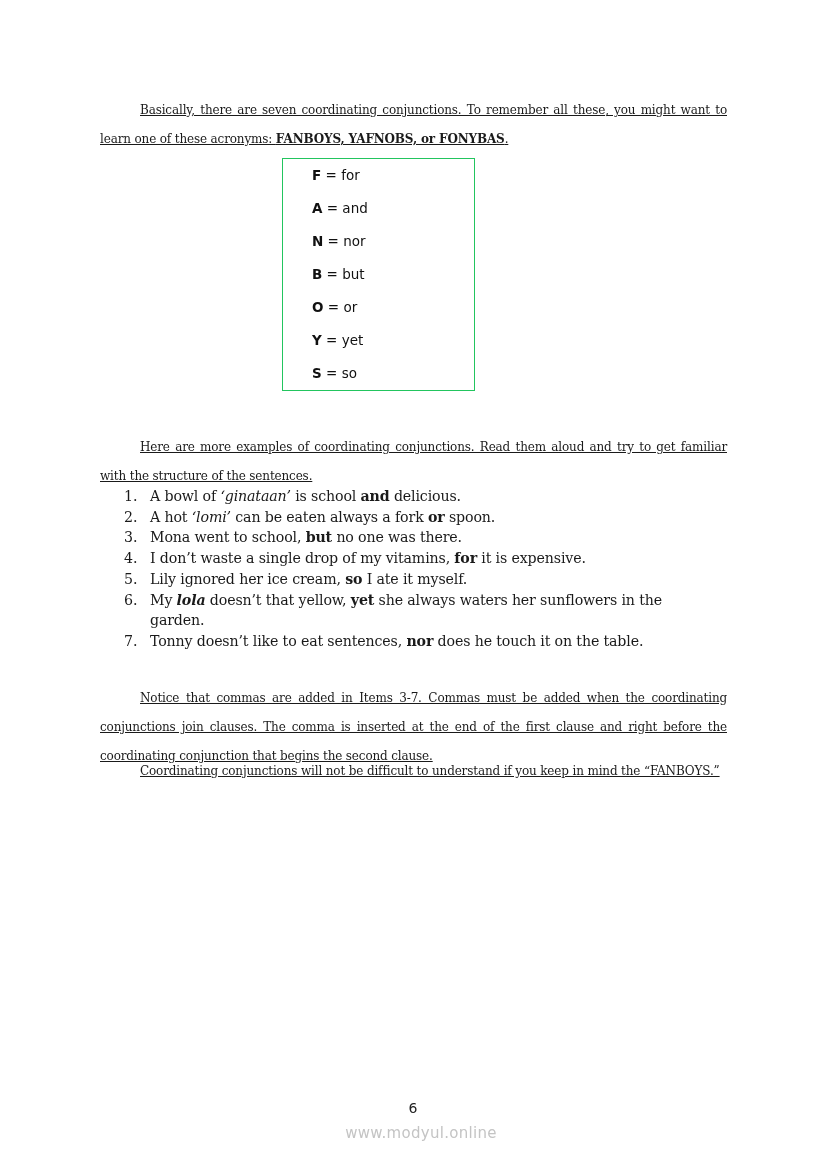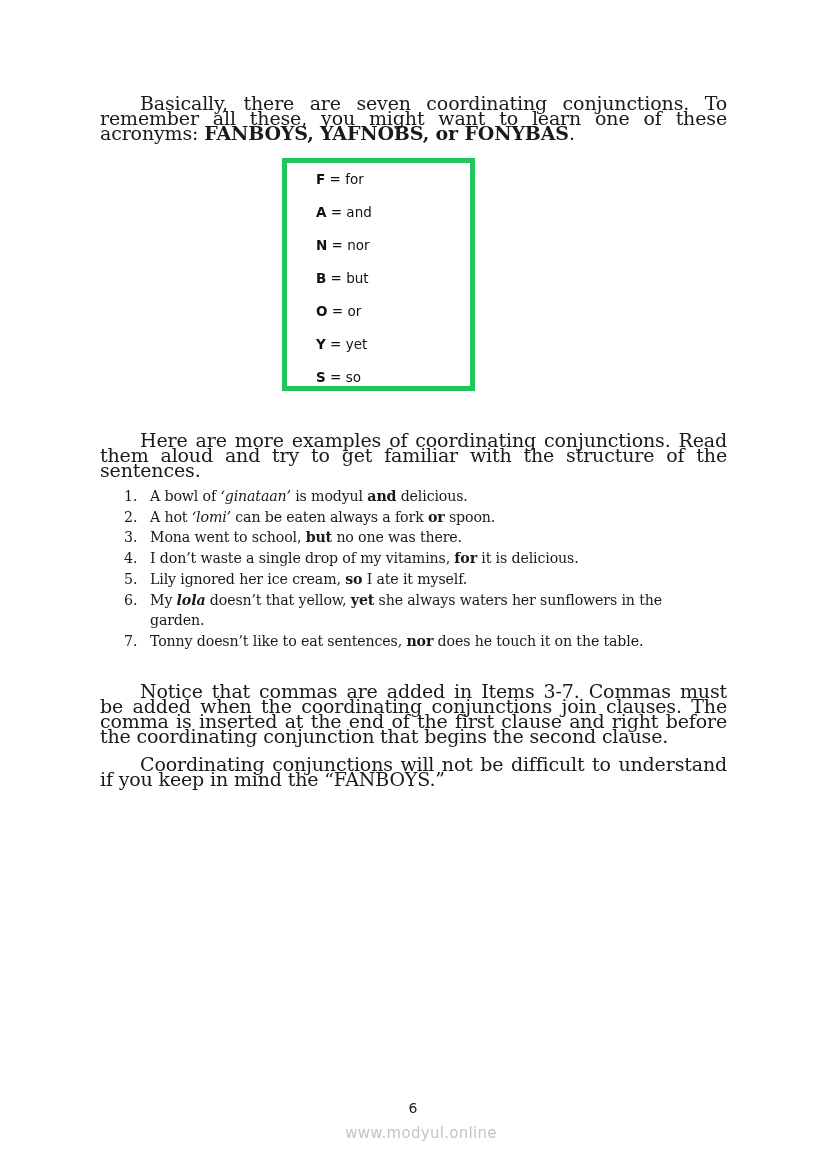--- a/index.html
+++ b/index.html
@@ -15,35 +15,36 @@
       font-family: "DejaVu Serif", "Liberation Serif", serif;
       color: #1a1a1a;
     }
     .page {
       position: absolute;
       left: 100px;
       top: 96px;
       width: 627px;
     }
     .para {
-      font-size: 19px;
-      line-height: 15px;
+      font-size: 12px;
+      line-height: 29px;
       text-align: justify;
       text-indent: 40px;
       margin: 0;
       letter-spacing: -0.15px;
+      text-decoration: underline;
     }
     .intro { margin: 0; }
     .acronym-box {
       position: absolute;
       left: 282px;
       top: 158px;
       width: 193px;
       height: 233px;
-      border: 5px solid #22c55e;
+      border: 1px solid #22c55e;
       box-sizing: border-box;
       font-family: "DejaVu Sans", "Liberation Sans", sans-serif;
       font-size: 13.5px;
       color: #111;
     }
     .acronym-row {
       position: absolute;
       left: 29px;
       height: 20px;
       line-height: 20px;
@@ -132,30 +133,30 @@
   <div class="acronym-row" style="top:171px"><span class="letter">Y</span><span> = </span><span>yet</span></div>
   <div class="acronym-row" style="top:204px"><span class="letter">S</span><span> = </span><span>so</span></div>
 </div>
 
 <div class="examples-intro">
   <p class="para">Here are more examples of coordinating conjunctions. Read them aloud and try to get familiar with the structure of the sentences.</p>
 </div>
 
 <ol class="examples">
   <li>
-    <span class="num">1.</span><span>A bowl of </span><span class="i">‘ginataan’</span><span> is modyul </span><span class="b">and</span><span> delicious.</span>
+    <span class="num">1.</span><span>A bowl of </span><span class="i">‘ginataan’</span><span> is school </span><span class="b">and</span><span> delicious.</span>
   </li>
   <li>
     <span class="num">2.</span><span>A hot </span><span class="i">‘lomi’</span><span> can be eaten always a fork </span><span class="b">or</span><span> spoon.</span>
   </li>
   <li>
     <span class="num">3.</span><span>Mona went to school, </span><span class="b">but</span><span> no one was there.</span>
   </li>
   <li>
-    <span class="num">4.</span><span>I don’t waste a single drop of my vitamins, </span><span class="b">for</span><span> it is delicious.</span>
+    <span class="num">4.</span><span>I don’t waste a single drop of my vitamins, </span><span class="b">for</span><span> it is expensive.</span>
   </li>
   <li>
     <span class="num">5.</span><span>Lily ignored her ice cream, </span><span class="b">so</span><span> I ate it myself.</span>
   </li>
   <li>
     <span class="num">6.</span><span>My </span><span class="bi">lola</span><span> doesn’t that yellow, </span><span class="b">yet</span><span> she always waters her sunflowers in the garden.</span>
   </li>
   <li>
     <span class="num">7.</span><span>Tonny doesn’t like to eat sentences, </span><span class="b">nor</span><span> does he touch it on the table.</span>
   </li>

